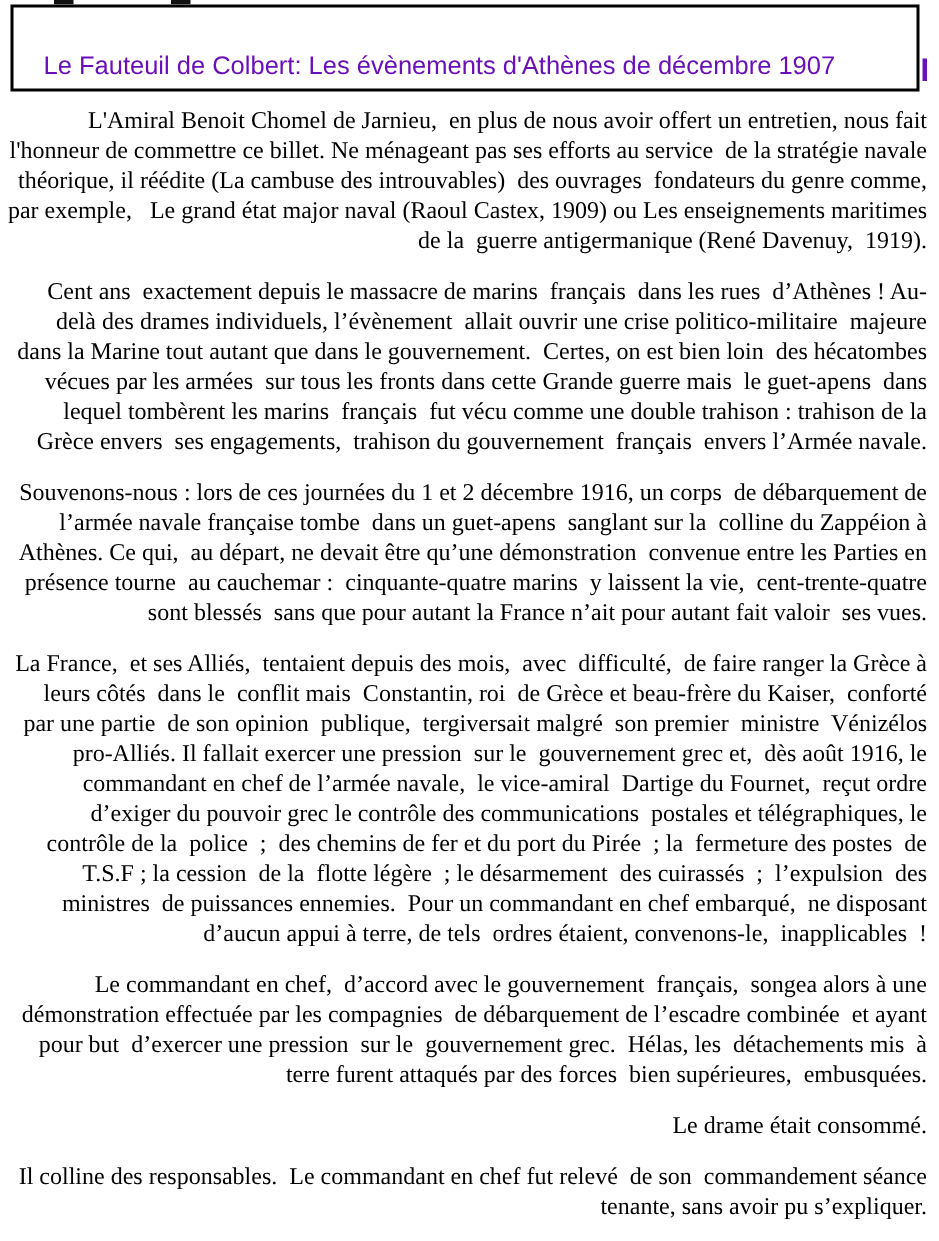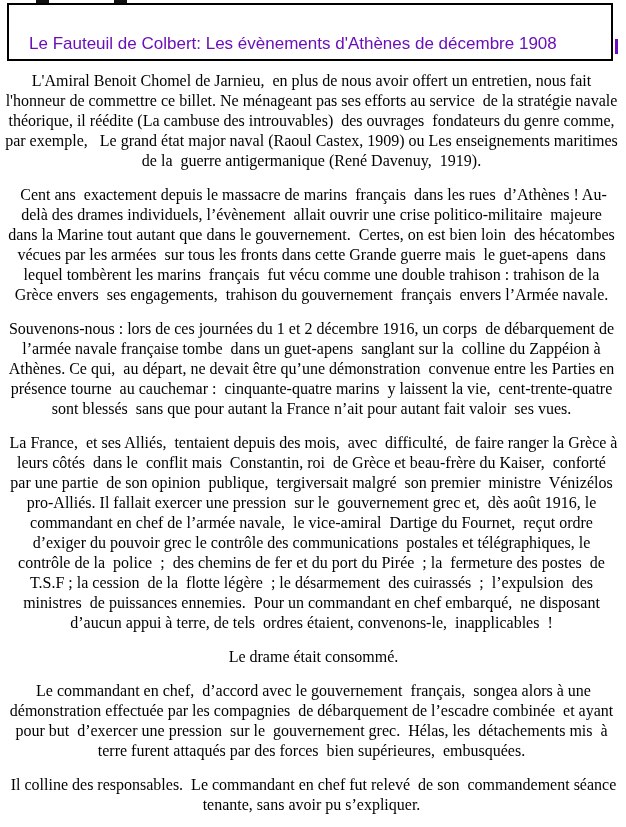--- a/index.html
+++ b/index.html
@@ -60,45 +60,45 @@
   }
 
   
   .article {
     position: absolute;
     left: 5px;
     top: 71px;
     width: 613px;
     font-size: 16px;
     line-height: 20px;
-    text-align: center;
+    text-align: right;
   }
   .article p {
     margin: 0 0 14px 0;
     white-space: pre-wrap;
   }
   .article p:last-child { margin-bottom: 0; }
 </style>
 </head>
 <body>
 
 <div>
 
   <span class="frag frag-1"></span>
   <span class="frag frag-2"></span>
 
   <div class="title-box">
-    <span class="title">Le Fauteuil de Colbert: Les évènements d'Athènes de décembre 1908</span>
+    <span class="title">Le Fauteuil de Colbert: Les évènements d'Athènes de décembre 1907</span>
   </div>
 
   <span class="clipped-char"></span>
 
   <div class="article">
     <p>L'Amiral Benoit Chomel de Jarnieu,  en plus de nous avoir offert un entretien, nous fait l'honneur de commettre ce billet. Ne ménageant pas ses efforts au service  de la stratégie navale théorique, il réédite (La cambuse des introuvables)  des ouvrages  fondateurs du genre comme, par exemple,   Le grand état major naval (Raoul Castex, 1909) ou Les enseignements maritimes  de la  guerre antigermanique (René Davenuy,  1919).</p>
     <p> Cent ans  exactement depuis le massacre de marins  français  dans les rues  d’Athènes ! Au-delà des drames individuels, l’évènement  allait ouvrir une crise politico-militaire  majeure dans la Marine tout autant que dans le gouvernement.  Certes, on est bien loin  des hécatombes vécues par les armées  sur tous les fronts dans cette Grande guerre mais  le guet-apens  dans lequel tombèrent les marins  français  fut vécu comme une double trahison : trahison de la  Grèce envers  ses engagements,  trahison du gouvernement  français  envers l’Armée navale.</p>
     <p>Souvenons-nous : lors de ces journées du 1 et 2 décembre 1916, un corps  de débarquement de l’armée navale française tombe  dans un guet-apens  sanglant sur la  colline du Zappéion à Athènes. Ce qui,  au départ, ne devait être qu’une démonstration  convenue entre les Parties en présence tourne  au cauchemar :  cinquante-quatre marins  y laissent la vie,  cent-trente-quatre sont blessés  sans que pour autant la France n’ait pour autant fait valoir  ses vues.</p>
     <p> La France,  et ses Alliés,  tentaient depuis des mois,  avec  difficulté,  de faire ranger la Grèce à leurs côtés  dans le  conflit mais  Constantin, roi  de Grèce et beau-frère du Kaiser,  conforté par une partie  de son opinion  publique,  tergiversait malgré  son premier  ministre  Vénizélos pro-Alliés. Il fallait exercer une pression  sur le  gouvernement grec et,  dès août 1916, le commandant en chef de l’armée navale,  le vice-amiral  Dartige du Fournet,  reçut ordre d’exiger du pouvoir grec le contrôle des communications  postales et télégraphiques, le contrôle de la  police  ;  des chemins de fer et du port du Pirée  ; la  fermeture des postes  de T.S.F ; la cession  de la  flotte légère  ; le désarmement  des cuirassés  ;  l’expulsion  des ministres  de puissances ennemies.  Pour un commandant en chef embarqué,  ne disposant d’aucun appui à terre, de tels  ordres étaient, convenons-le,  inapplicables  !</p>
+    <p> Le commandant en chef,  d’accord avec le gouvernement  français,  songea alors à une démonstration effectuée par les compagnies  de débarquement de l’escadre combinée  et ayant pour but  d’exercer une pression  sur le  gouvernement grec.  Hélas, les  détachements mis  à terre furent attaqués par des forces  bien supérieures,  embusquées.</p>
     <p> Le drame était consommé.</p>
-    <p> Le commandant en chef,  d’accord avec le gouvernement  français,  songea alors à une démonstration effectuée par les compagnies  de débarquement de l’escadre combinée  et ayant pour but  d’exercer une pression  sur le  gouvernement grec.  Hélas, les  détachements mis  à terre furent attaqués par des forces  bien supérieures,  embusquées.</p>
     <p> Il colline des responsables.  Le commandant en chef fut relevé  de son  commandement séance tenante, sans avoir pu s’expliquer.</p>
   </div>
 
 </div>
 
 </body></html>

